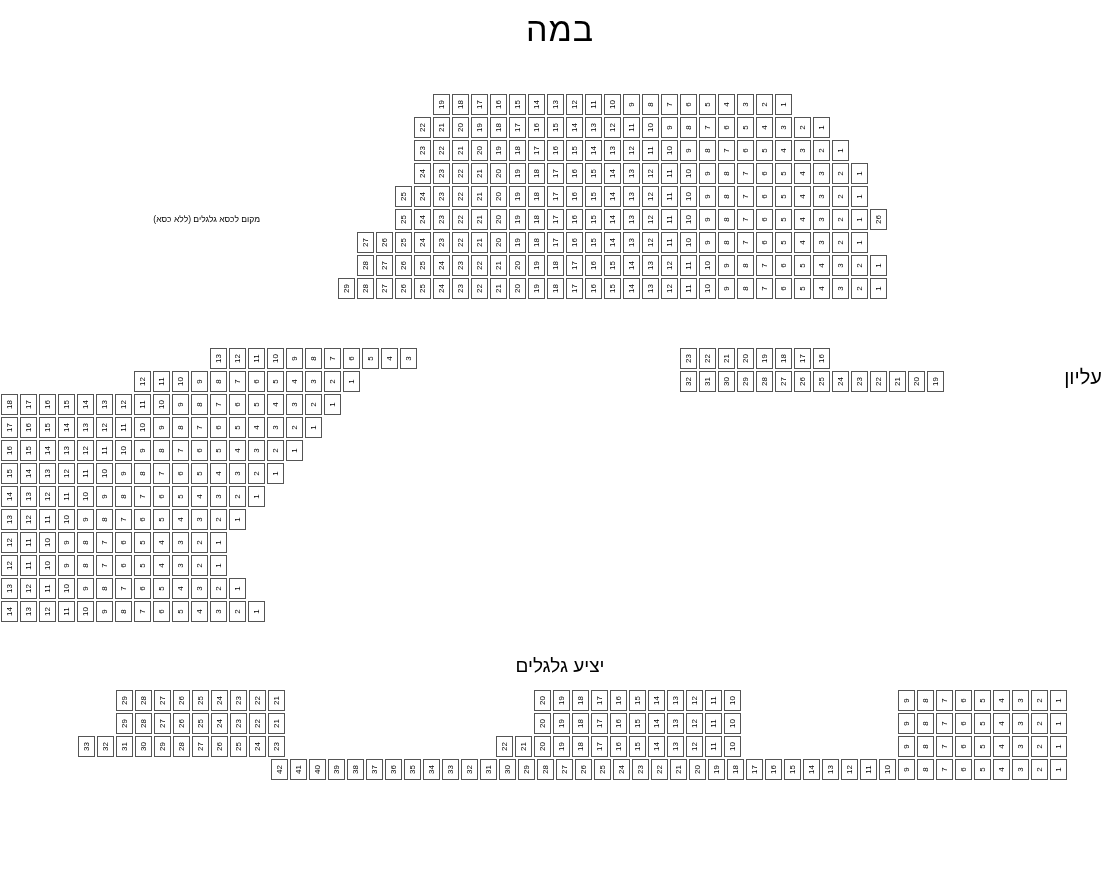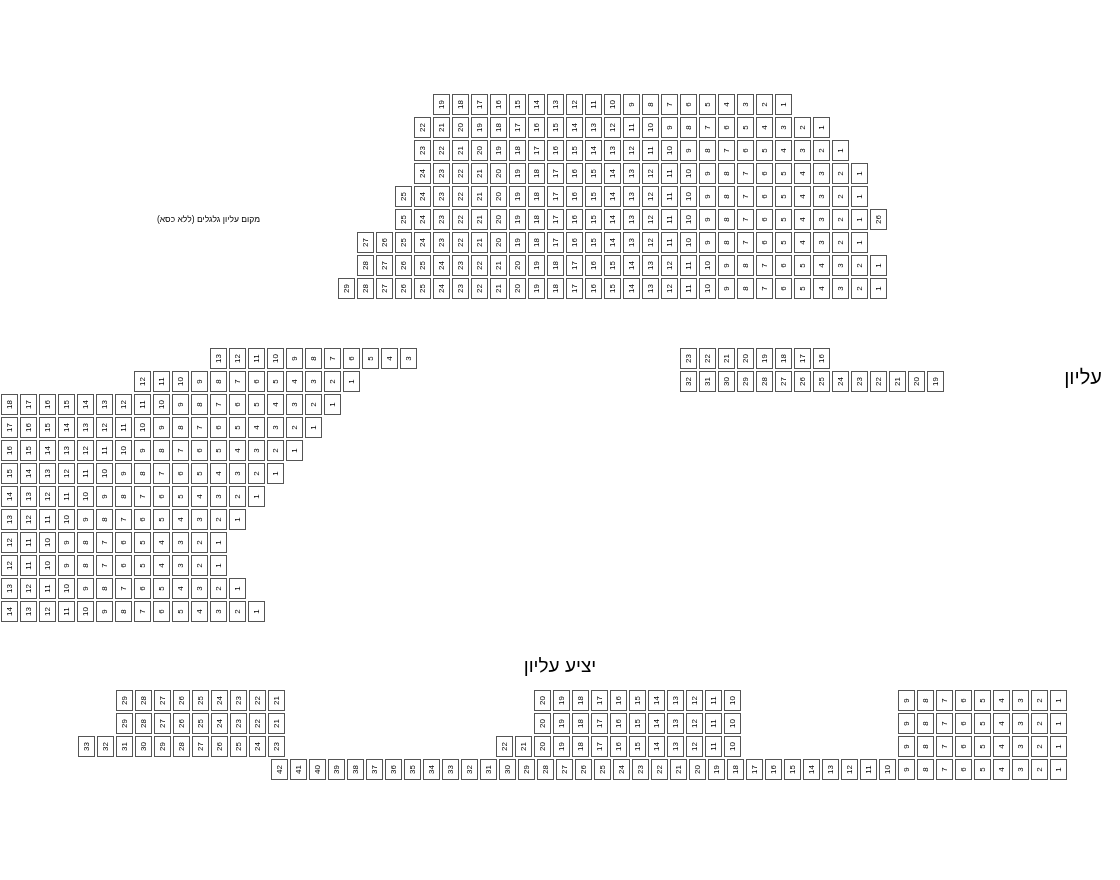--- a/index.html
+++ b/index.html
@@ -73,22 +73,23 @@
     transform: rotate(-90deg);
     transform-origin: center center;
     white-space: nowrap;
     font-size: 8px;
   }
 </style>
 </head>
 <body>
 
 <div id="stage">
+  <div class="stage-title">במה</div>
   <div class="hall-label">עליון</div>
-  <div class="balcony-label">יציע עליון</div>
+  <div class="balcony-label">יציע גלגלים</div>
 
 <div class="seat" style="left: 775px; top: 94px;"><span>1</span></div>
     <div class="seat" style="left: 756px; top: 94px;"><span>2</span></div>
     <div class="seat" style="left: 737px; top: 94px;"><span>3</span></div>
     <div class="seat" style="left: 718px; top: 94px;"><span>4</span></div>
     <div class="seat" style="left: 699px; top: 94px;"><span>5</span></div>
     <div class="seat" style="left: 680px; top: 94px;"><span>6</span></div>
     <div class="seat" style="left: 661px; top: 94px;"><span>7</span></div>
     <div class="seat" style="left: 642px; top: 94px;"><span>8</span></div>
     <div class="seat" style="left: 623px; top: 94px;"><span>9</span></div>
@@ -621,14 +622,14 @@
     <div class="seat" style="left: 442px; top: 759px;"><span>33</span></div>
     <div class="seat" style="left: 423px; top: 759px;"><span>34</span></div>
     <div class="seat" style="left: 404px; top: 759px;"><span>35</span></div>
     <div class="seat" style="left: 385px; top: 759px;"><span>36</span></div>
     <div class="seat" style="left: 366px; top: 759px;"><span>37</span></div>
     <div class="seat" style="left: 347px; top: 759px;"><span>38</span></div>
     <div class="seat" style="left: 328px; top: 759px;"><span>39</span></div>
     <div class="seat" style="left: 309px; top: 759px;"><span>40</span></div>
     <div class="seat" style="left: 290px; top: 759px;"><span>41</span></div>
     <div class="seat" style="left: 271px; top: 759px;"><span>42</span></div>
-    <div class="wheelchair-note" id="wheelchair-note" style="top:214px; right:860px;">מקום עליון גלגלים (ללא כסא)</div>
+    <div class="wheelchair-note" id="wheelchair-note" style="top:214px; right:860px;">מקום לכסא גלגלים (ללא כסא)</div>
   </div>
 
 </body></html>

